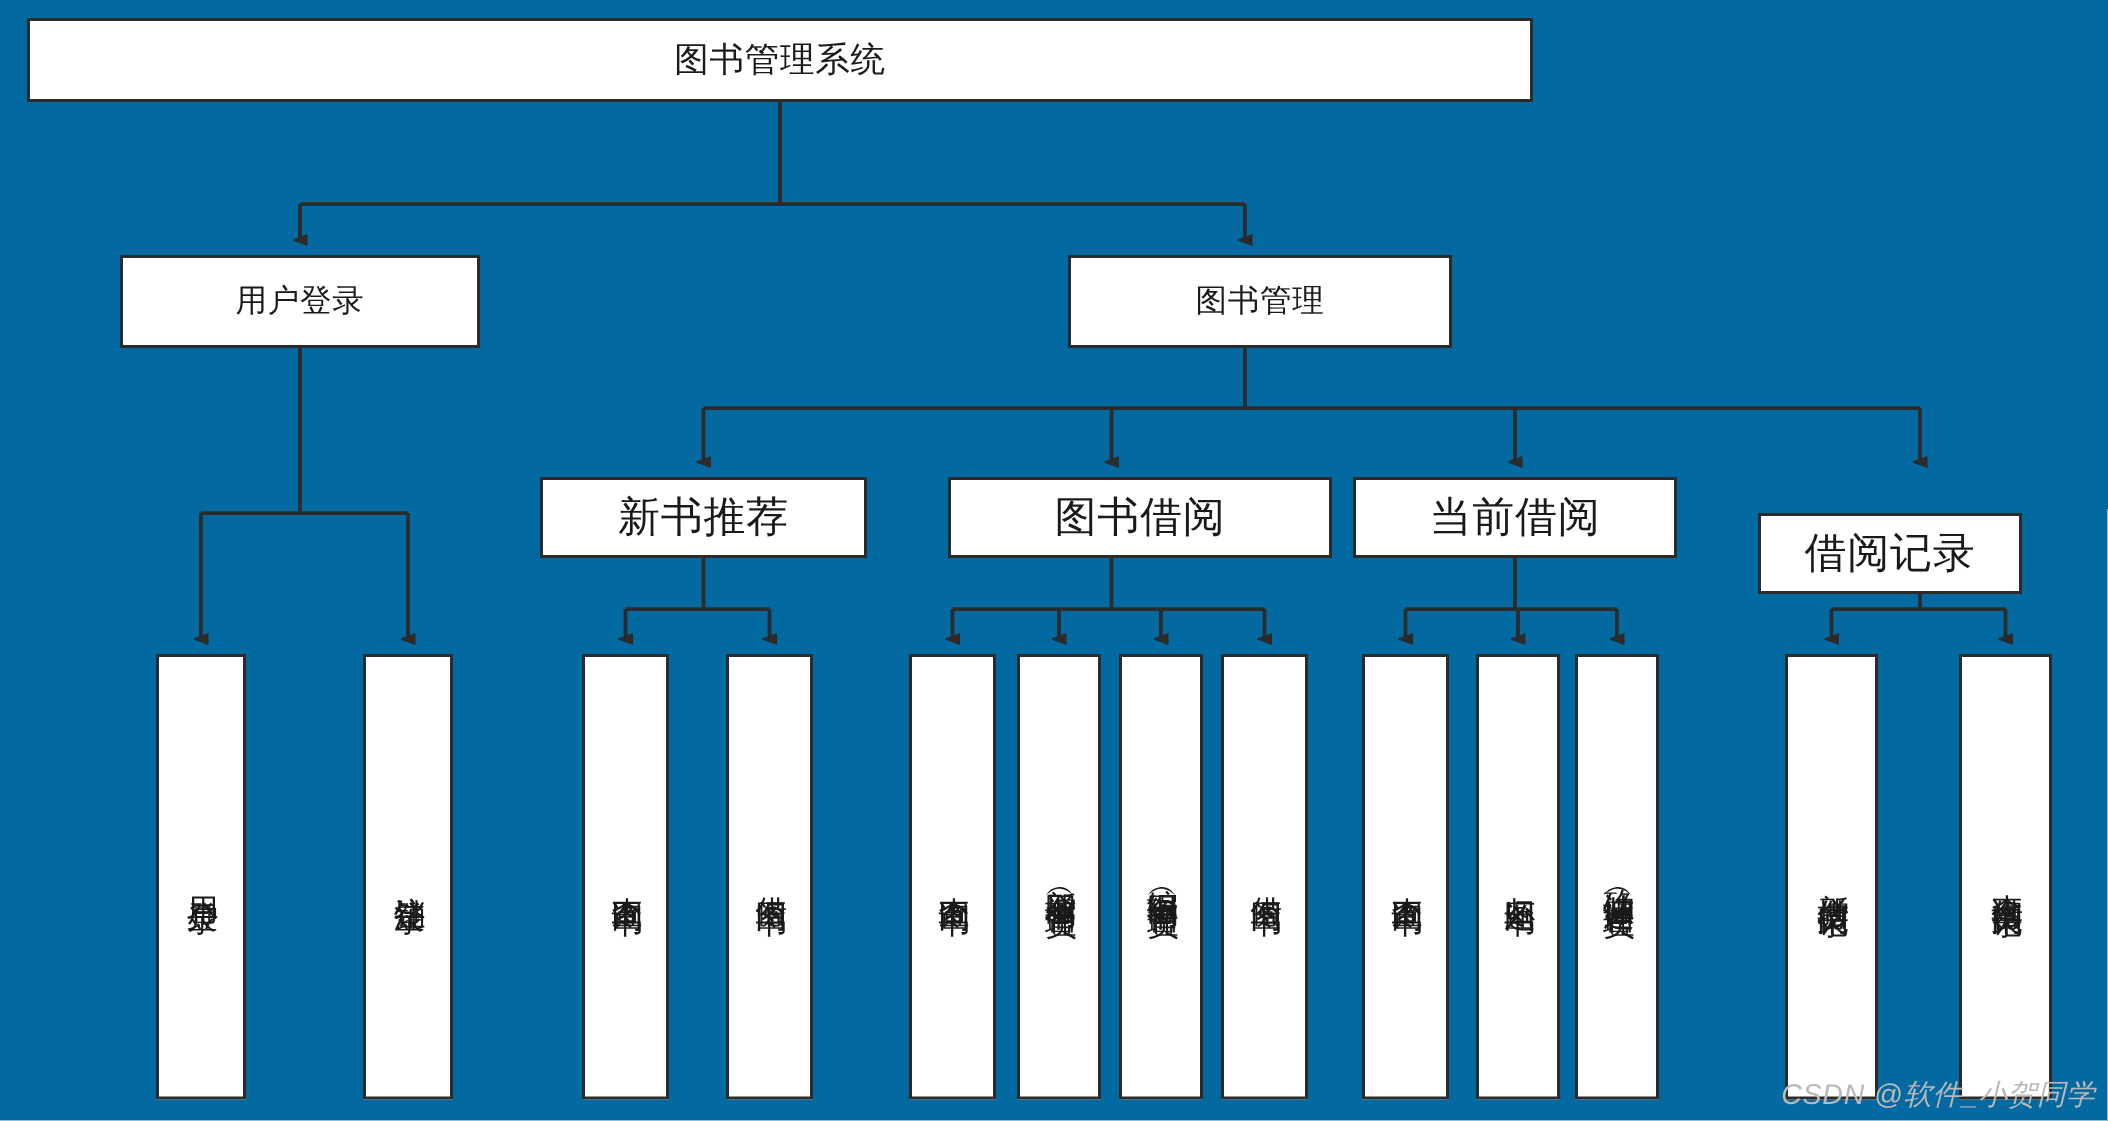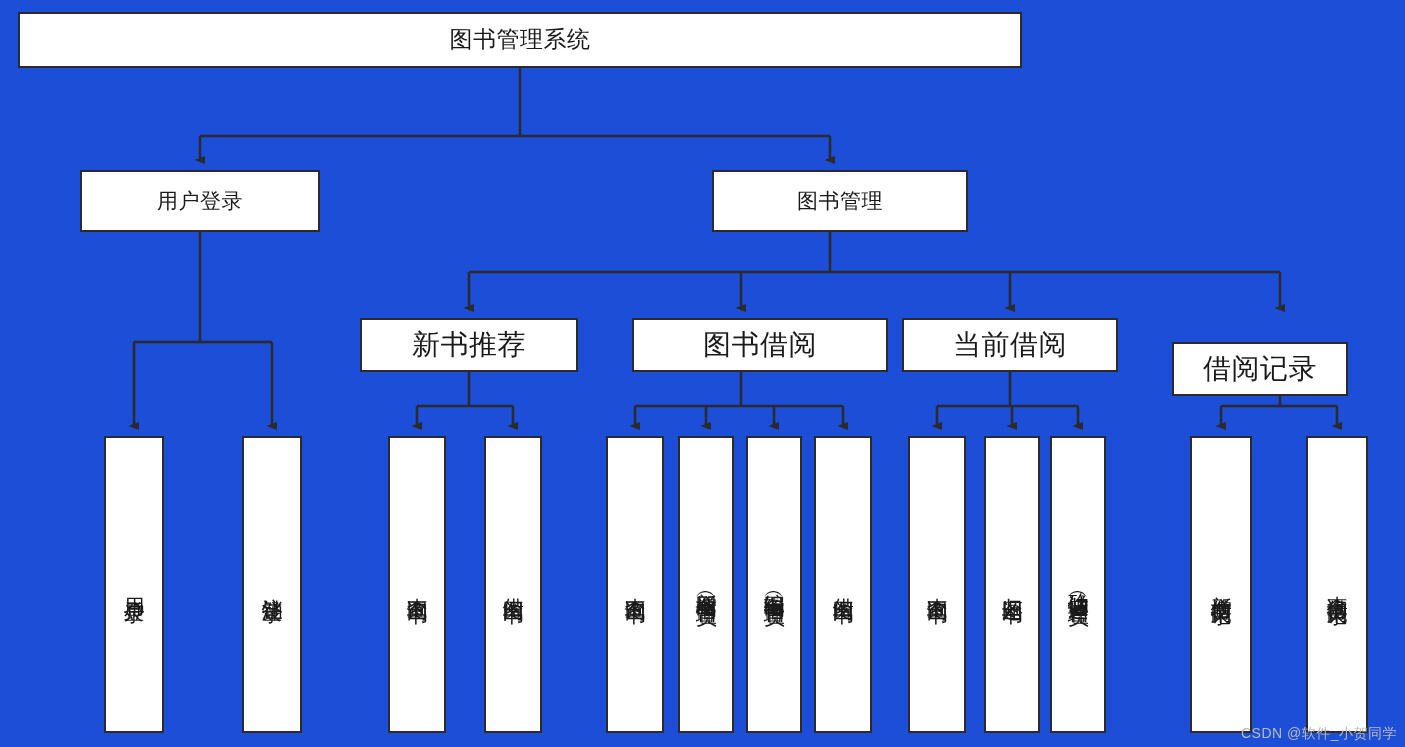--- a/index.html
+++ b/index.html
@@ -7,21 +7,21 @@
     padding: 0;
     background: #ffffff;
   }
   body {
     font-family: "Liberation Sans", "DejaVu Sans", sans-serif;
   }
   #canvas {
     position: relative;
     width: 1405px;
     height: 747px;
-    background: #1d4ed8;
+    background: #0369a1;
     overflow: hidden;
   }
   svg.connectors {
     position: absolute;
     left: 0;
     top: 0;
     width: 1405px;
     height: 747px;
     pointer-events: none;
   }
@@ -70,25 +70,26 @@
     text-orientation: upright;
     line-height: 1.16;
     letter-spacing: 2px;
     white-space: nowrap;
     max-height: 285px;
   }
   .watermark {
     position: absolute;
     right: 8px;
     bottom: 4px;
-    font-size: 14px;
+    font-size: 19px;
     color: #b9b9b9;
     letter-spacing: 0.5px;
     white-space: nowrap;
     pointer-events: none;
+    font-style: italic;
   }
 </style>
 </head>
 <body>
 
 <div id="canvas">
 
   <svg class="connectors" viewBox="0 0 1405 747">
     <defs>
       <marker id="arrow" markerWidth="10" markerHeight="10" refX="5" refY="5" orient="auto" markerUnits="userSpaceOnUse">

